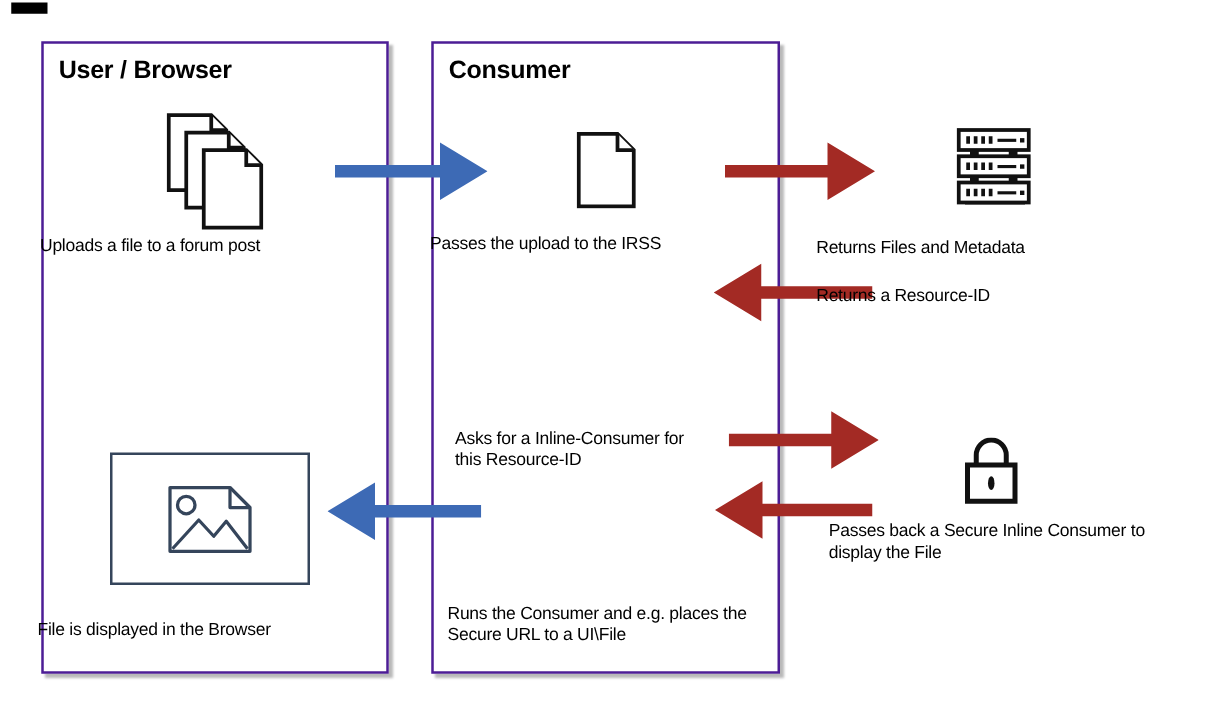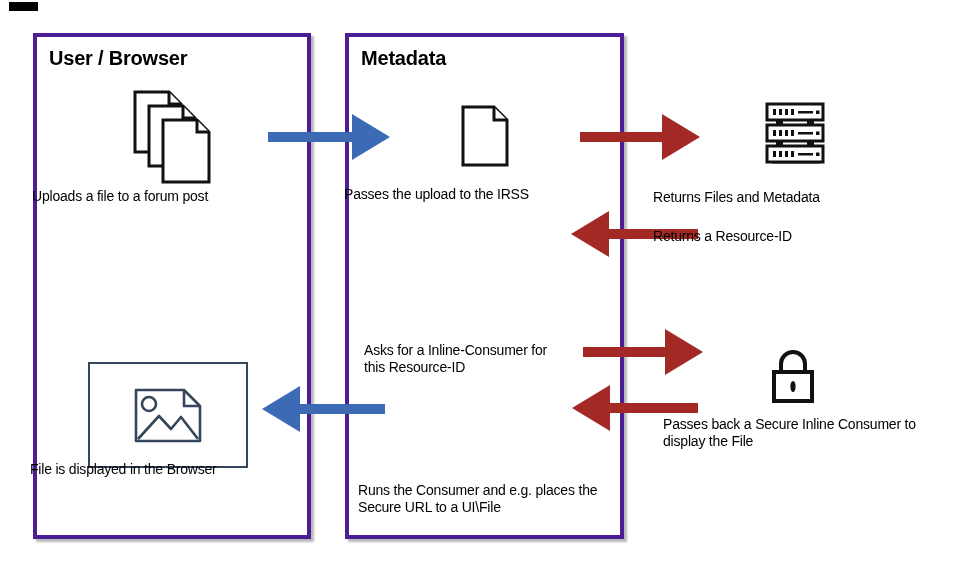--- a/index.html
+++ b/index.html
@@ -1,40 +1,40 @@
 <!DOCTYPE html>
 <html><head>
 <meta charset="utf-8">
 <style>
   html,body{margin:0;padding:0;background:#ffffff;}
   #canvas{position:relative;width:966px;height:577px;background:#ffffff;overflow:hidden;
           font-family:"Liberation Sans", sans-serif;color:#000;}
   .box{position:absolute;top:33px;height:506px;background:#ffffff;
-       border:4px solid #4c1d95;box-shadow:3px 3px 2px rgba(0,0,0,0.28);box-sizing:border-box;}
+       border:2px solid #4c1d95;box-shadow:3px 3px 2px rgba(0,0,0,0.28);box-sizing:border-box;}
   .box-title{position:absolute;top:10px;left:12px;font-size:20px;font-weight:bold;letter-spacing:-0.2px;}
   .label{position:absolute;font-size:14px;line-height:17px;text-align:left;letter-spacing:-0.2px;}
   .arrow{position:absolute;width:130px;height:48px;}
   .icon{position:absolute;}
   #corner-mark{position:absolute;left:9px;top:2px;width:29px;height:9px;background:#000;}
   #image-frame{position:absolute;left:88px;top:362px;width:160px;height:106px;
                border:2px solid #35455b;box-sizing:border-box;background:#fff;
                display:flex;align-items:center;justify-content:center;}
 </style>
 </head>
 <body>
 
 <div id="canvas">
 
   <div id="corner-mark"></div>
 
   <div class="box" style="left:33px;width:278px;">
     <div class="box-title">User / Browser</div>
   </div>
   <div class="box" style="left:345px;width:279px;">
-    <div class="box-title">Metadata</div>
+    <div class="box-title">Consumer</div>
   </div>
 
   <svg class="icon" style="left:133px;top:90px;" width="78" height="94" viewBox="0 0 78 94">
     <g fill="#ffffff" stroke-width="3" stroke-linejoin="miter" stroke="#111111">
       <path d="M2,2 H36 L48,14 V62 H2 Z"></path>
         <path d="M36,2 V14 H48"></path>
       <path d="M16,16 H50 L62,28 V76 H16 Z"></path>
         <path d="M50,16 V28 H62"></path>
       <path d="M30,30 H64 L76,42 V92 H30 Z"></path>
         <path d="M64,30 V42 H76"></path>
@@ -134,15 +134,15 @@
 
   <div class="label" style="left:653px;top:228px;width:280px;">Returns a Resource-ID</div>
 
 
   <div class="label" style="left:364px;top:342px;width:200px;">Asks for a Inline-Consumer for this Resource-ID</div>
 
   <div class="label" style="left:663px;top:416px;width:260px;">Passes back a Secure Inline Consumer to display the File</div>
 
   <div class="label" style="left:358px;top:482px;width:252px;">Runs the Consumer and e.g. places the Secure URL to a UI\File</div>
 
-  <div class="label" style="left:30px;top:461px;width:280px;">File is displayed in the Browser</div>
+  <div class="label" style="left:30px;top:495px;width:280px;">File is displayed in the Browser</div>
 
 </div>
 
 </body></html>

